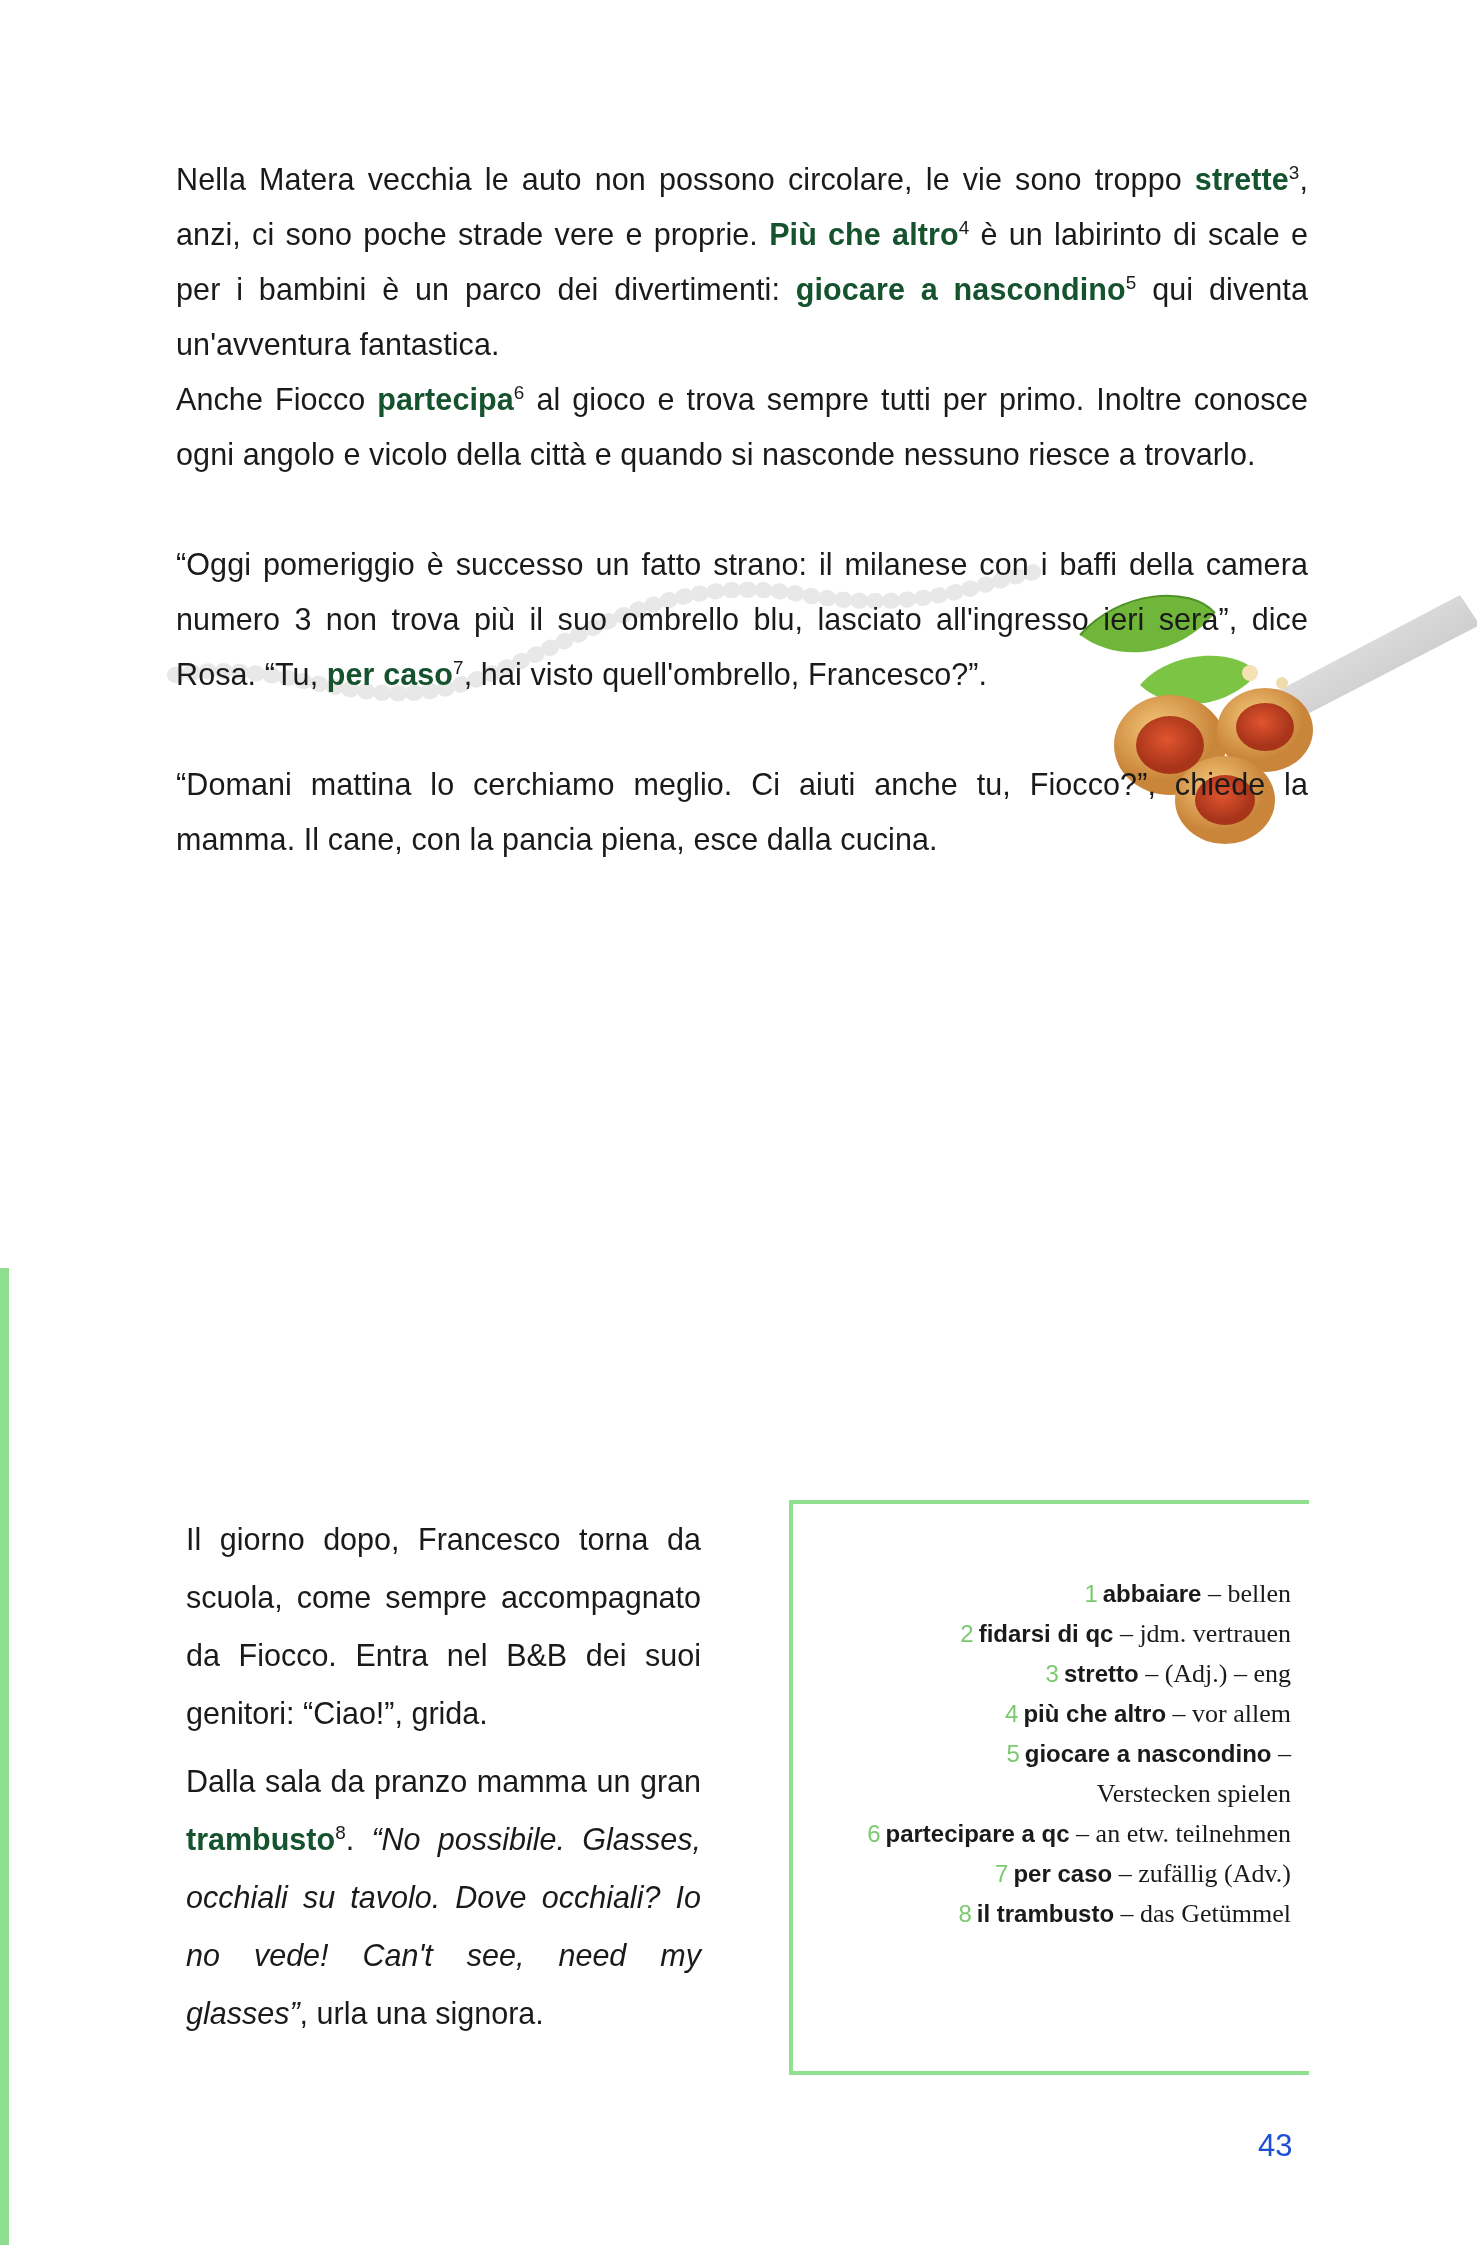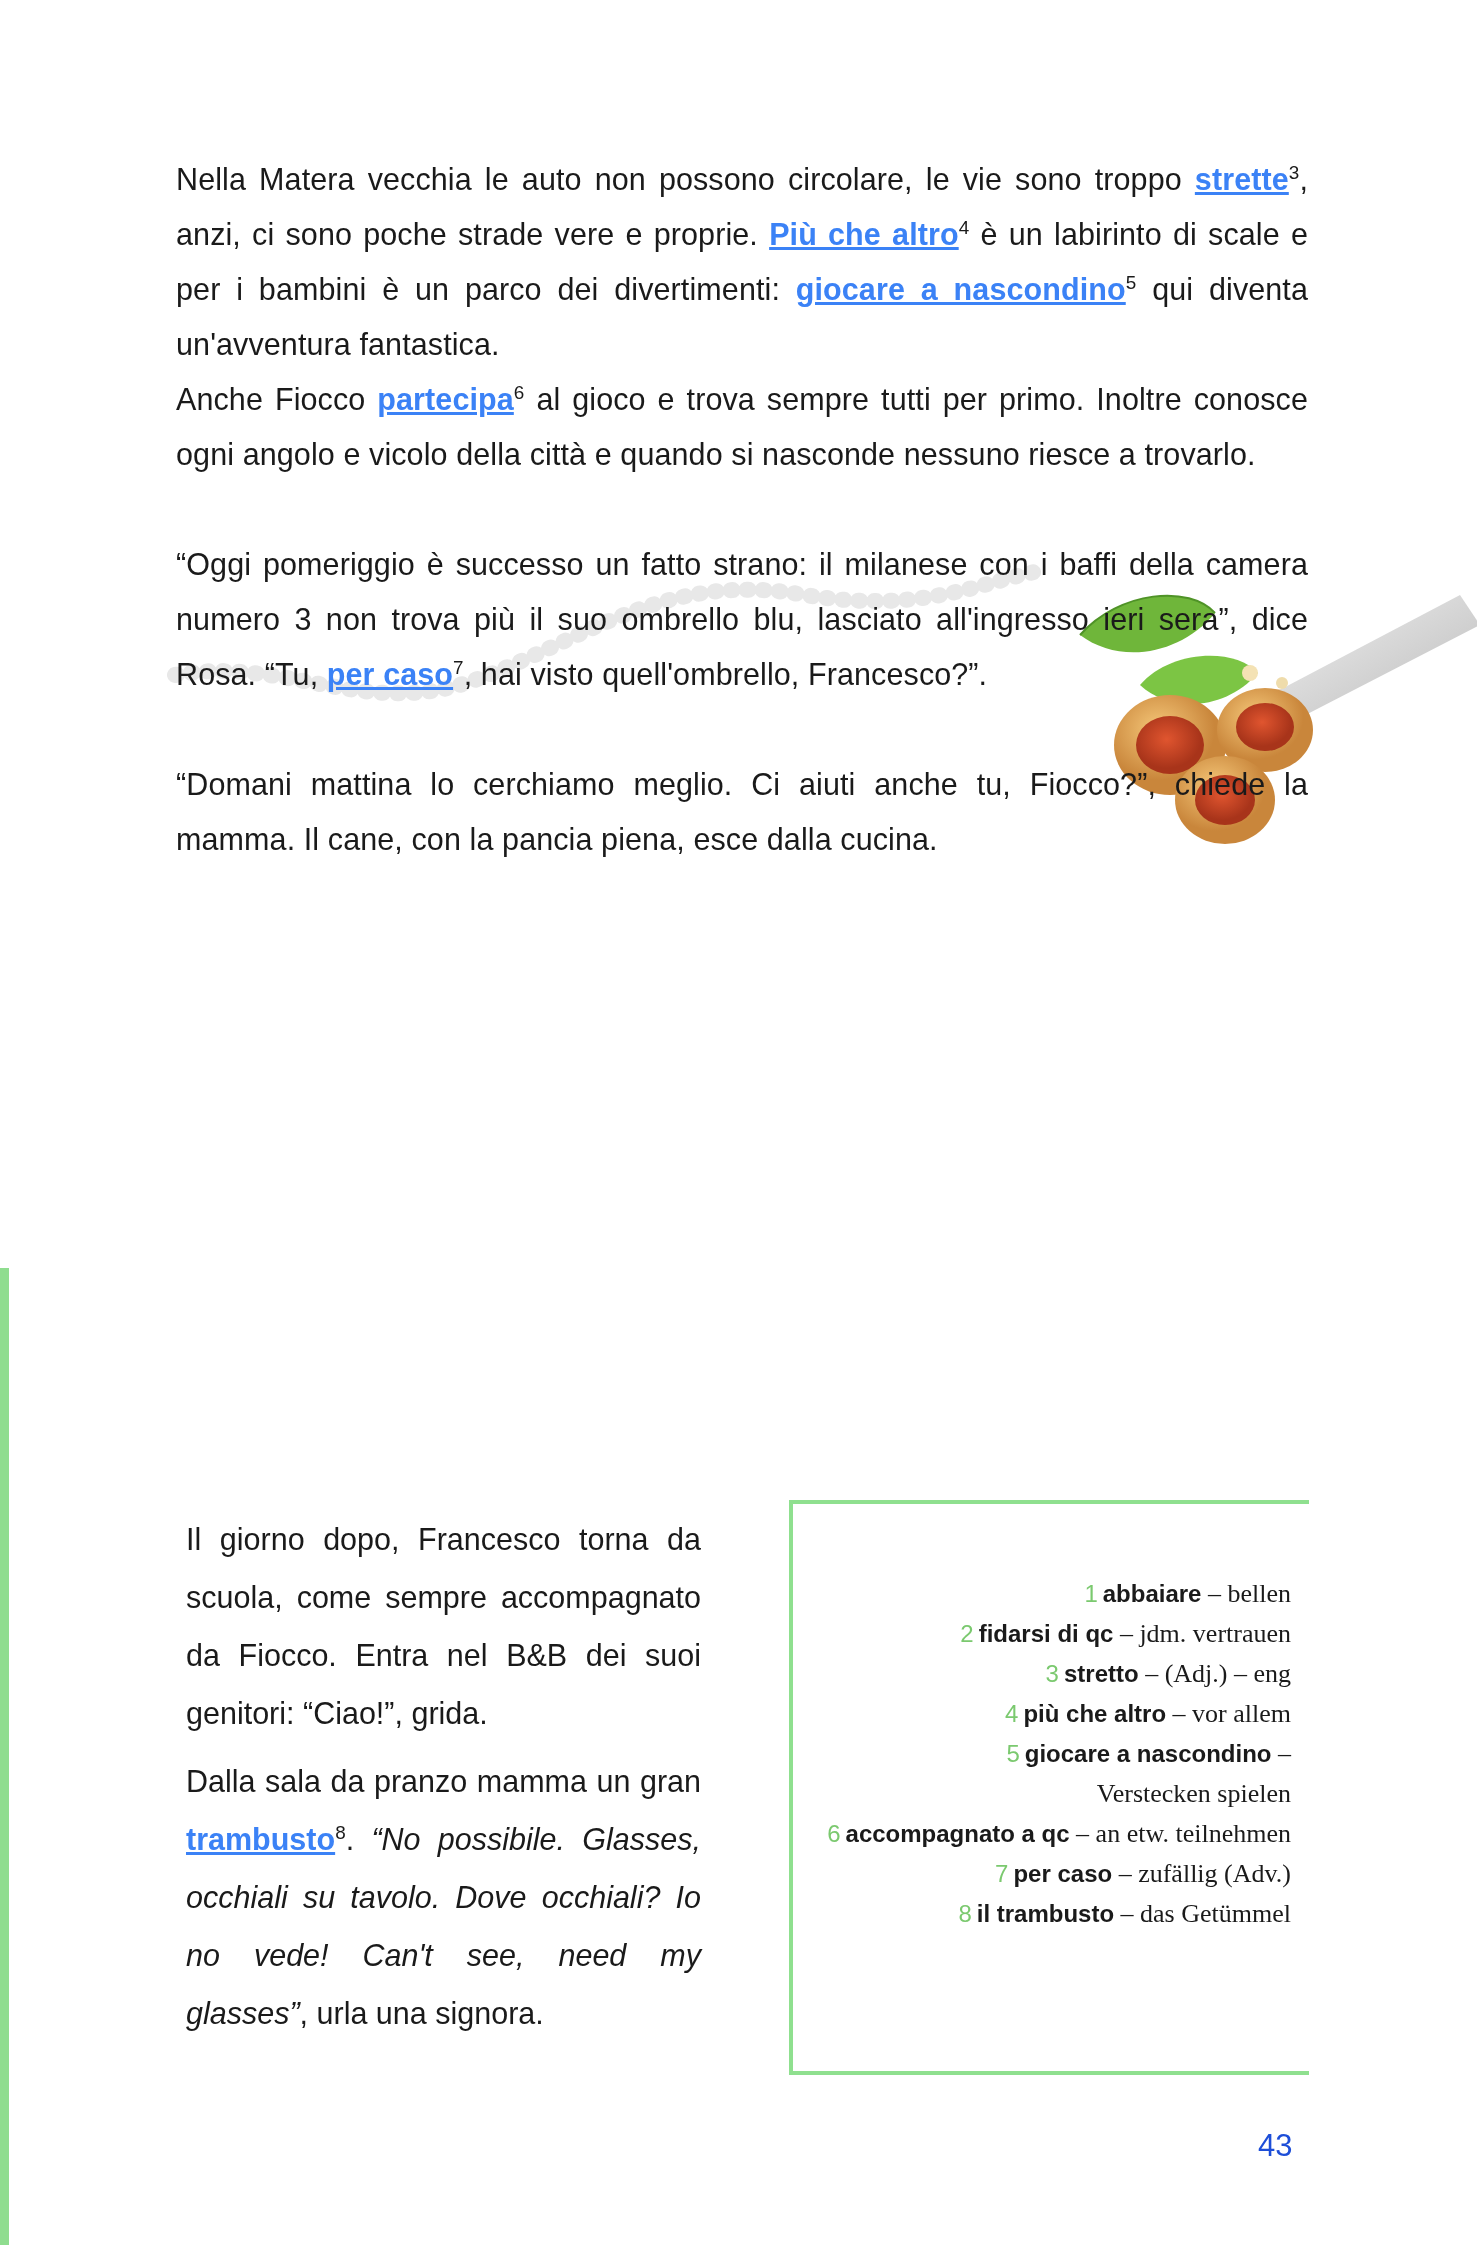--- a/index.html
+++ b/index.html
@@ -46,23 +46,22 @@
     line-height: 55px;
     text-align: justify;
     text-justify: inter-word;
     color: #1a1a1a;
     letter-spacing: 0.1px;
   }
 
   .gap { height: 55px; }
 
   .hl {
-    color: #3b82f6;
+    color: #14532d;
     font-weight: 600;
-    text-decoration: underline;
   }
 
   sup {
     font-size: 0.62em;
     vertical-align: super;
     line-height: 0;
   }
 
   em.it { font-style: italic; }
 
@@ -222,21 +221,21 @@
       <p><span>Dalla sala da pranzo mamma un gran </span><span class="hl">trambusto</span><sup>8</sup><span>. </span><em class="it">“No possibile. Glasses, occhiali su tavolo. Dove occhiali? Io no vede! Can't see, need my glasses”</em><span>, urla una signora.</span></p>
     </div>
 
     <div class="vocab-box">
       <ul class="vocab-list">
         <li><span class="vocab-num">1</span><span class="vocab-term">abbaiare</span><span class="vocab-trans"> – </span><span class="vocab-trans">bellen</span></li>
         <li><span class="vocab-num">2</span><span class="vocab-term">fidarsi di qc</span><span class="vocab-trans"> – </span><span class="vocab-trans">jdm. vertrauen</span></li>
         <li><span class="vocab-num">3</span><span class="vocab-term">stretto</span><span class="vocab-trans"> – </span><span class="vocab-trans">(Adj.) – eng</span></li>
         <li><span class="vocab-num">4</span><span class="vocab-term">più che altro</span><span class="vocab-trans"> – </span><span class="vocab-trans">vor allem</span></li>
         <li><span class="vocab-num">5</span><span class="vocab-term">giocare a nascondino</span><span class="vocab-trans"> – </span><br><span class="vocab-trans">Verstecken spielen</span></li>
-        <li><span class="vocab-num">6</span><span class="vocab-term">accompagnato a qc</span><span class="vocab-trans"> – </span><span class="vocab-trans">an etw. teilnehmen</span></li>
+        <li><span class="vocab-num">6</span><span class="vocab-term">partecipare a qc</span><span class="vocab-trans"> – </span><span class="vocab-trans">an etw. teilnehmen</span></li>
         <li><span class="vocab-num">7</span><span class="vocab-term">per caso</span><span class="vocab-trans"> – </span><span class="vocab-trans">zufällig (Adv.)</span></li>
         <li><span class="vocab-num">8</span><span class="vocab-term">il trambusto</span><span class="vocab-trans"> – </span><span class="vocab-trans">das Getümmel</span></li>
       </ul>
     </div>
   </div>
 
   <div class="page-number">43</div>
 </div>
 
 </body></html>

